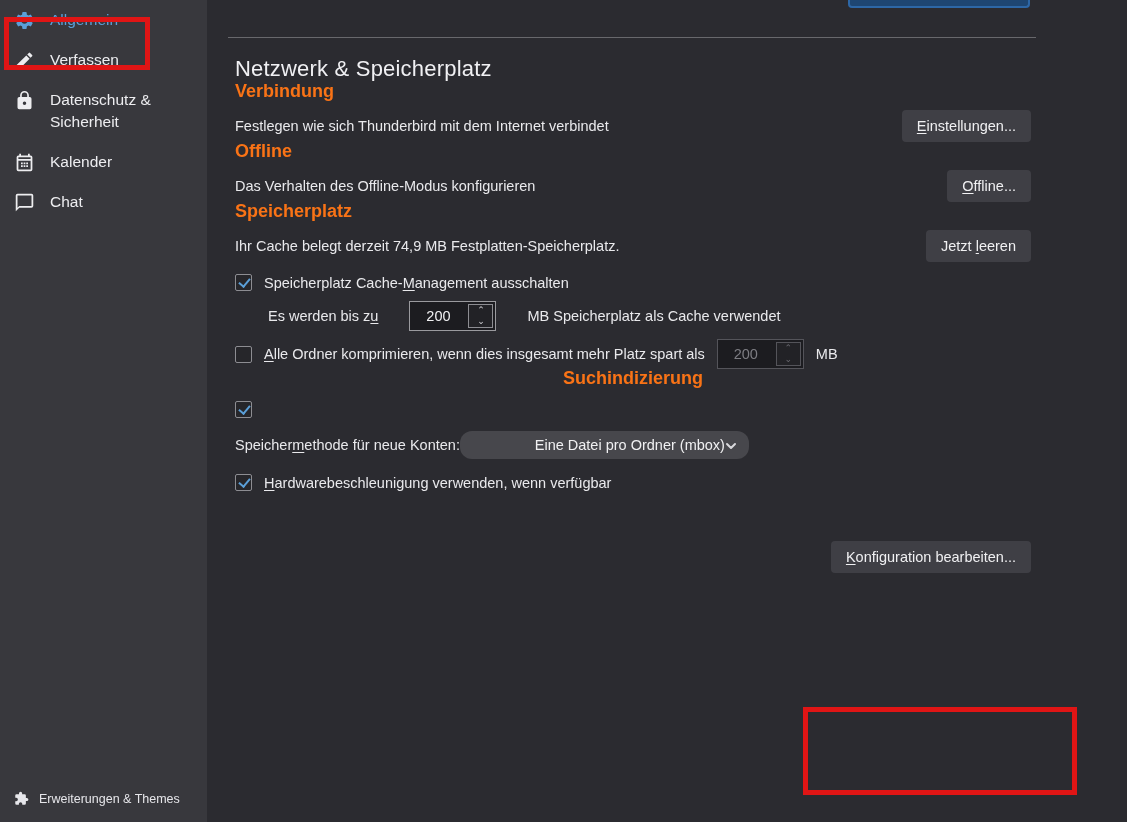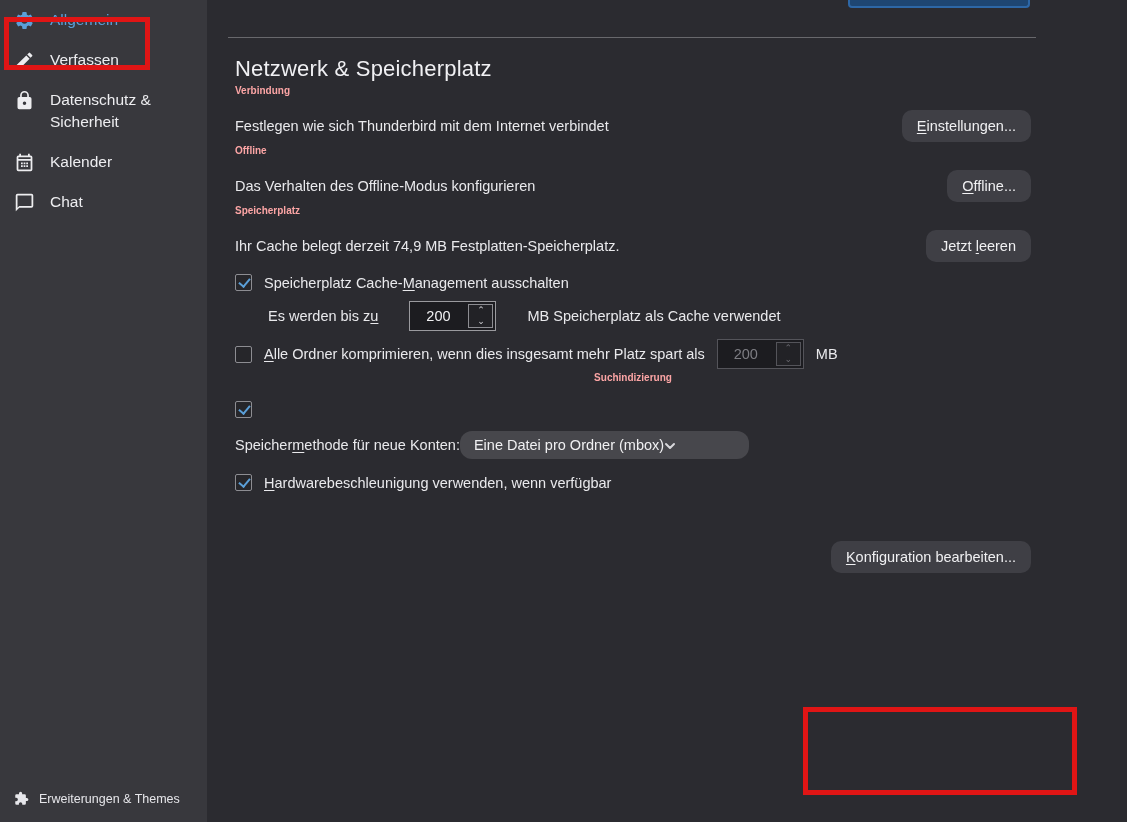--- a/index.html
+++ b/index.html
@@ -44,28 +44,28 @@
   .main{position:absolute;left:207px;top:0;right:0;bottom:0;}
   .top-button-sliver{
     position:absolute;left:641px;top:0;width:182px;height:8px;
     background:var(--top-button-fill);
     border:2px solid var(--top-button-border);border-top:none;
     border-radius:0 0 4px 4px;
   }
   .separator{position:absolute;left:21px;top:37px;width:808px;height:1px;background:#68686c;}
   .content{position:absolute;left:28px;top:0;width:796px;}
   .page-title{margin:56px 0 0 0;font-size:22px;font-weight:400;color:#f0f0f3;line-height:26px;letter-spacing:.2px;}
-  h2.sec{font-size:10px;font-weight:700;color:#fca5a5;line-height:18px;margin:0;}
+  h2.sec{font-size:18px;font-weight:700;color:#f97316;line-height:18px;margin:0;}
   .mt-sec1{margin-top:28px;}
   .mt-sec{margin-top:55px;}
   .mt-sec2{margin-top:52px;text-align:center;}
   .row{display:flex;justify-content:space-between;align-items:center;}
   .row-desc{font-size:14.5px;color:#e9e9ec;}
   .btn{
-    background:var(--btn-bg);border:none;border-radius:10px;
+    background:var(--btn-bg);border:none;border-radius:4px;
     color:#f0f0f2;font-size:14.5px;font-family:inherit;
     padding:7px 15px;height:32px;line-height:18px;cursor:pointer;white-space:nowrap;
   }
   .ak{text-decoration:underline;text-underline-offset:2px;}
   
   .check-row{display:flex;align-items:center;gap:12px;font-size:14.5px;color:#e9e9ec;}
   .checkbox{
     width:17px;height:17px;flex:0 0 17px;border:1px solid #8d8d92;border-radius:2px;
     background:#26262a;position:relative;cursor:pointer;
   }
@@ -87,21 +87,21 @@
   .numbox.disabled{border-color:#54545a;}
   .numbox.disabled .numfield{color:#7d7d83;}
   .numbox.disabled .spinner{border-color:#54545a;}
   .numbox.disabled .spin{color:#6a6a70;}
   
   .indent{margin-left:33px;display:flex;align-items:center;gap:10px;font-size:14.5px;color:#e9e9ec;}
   
   .method-row{display:flex;align-items:center;gap:0;font-size:14.5px;color:#e9e9ec;}
   .dropdown{
     width:289px;height:28px;background:#47474c;border-radius:12px;
-    display:flex;align-items:center;justify-content:flex-start;
+    display:flex;align-items:center;justify-content:flex-end;
     padding:0 12px 0 14px;font-size:14.5px;color:#f0f0f2;cursor:pointer;
   }
   .dropdown .chev{width:12px;height:12px;color:#d8d8dc;}
   .end-row{display:flex;justify-content:flex-end;}
   
   .red-box{position:absolute;border:5px solid var(--annotation-red);background:transparent;pointer-events:none;}
   .red-box.box1{left:4px;top:17px;width:146px;height:53px;}
   .red-box.box2{left:803px;top:707px;width:274px;height:88px;}
 </style>
 </head>

